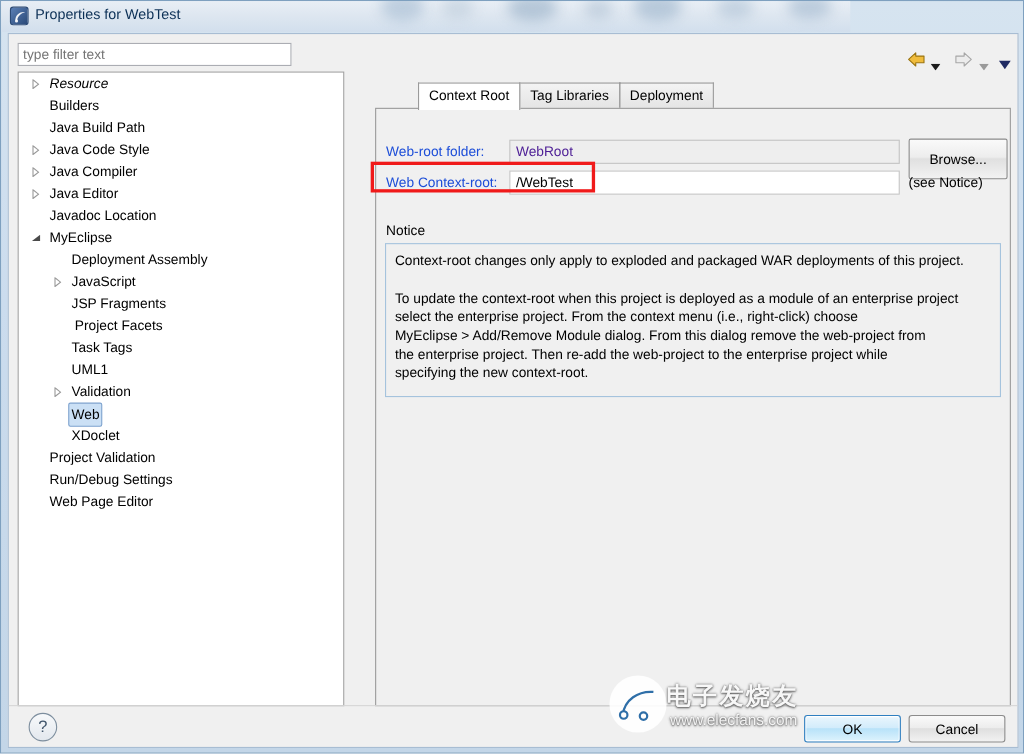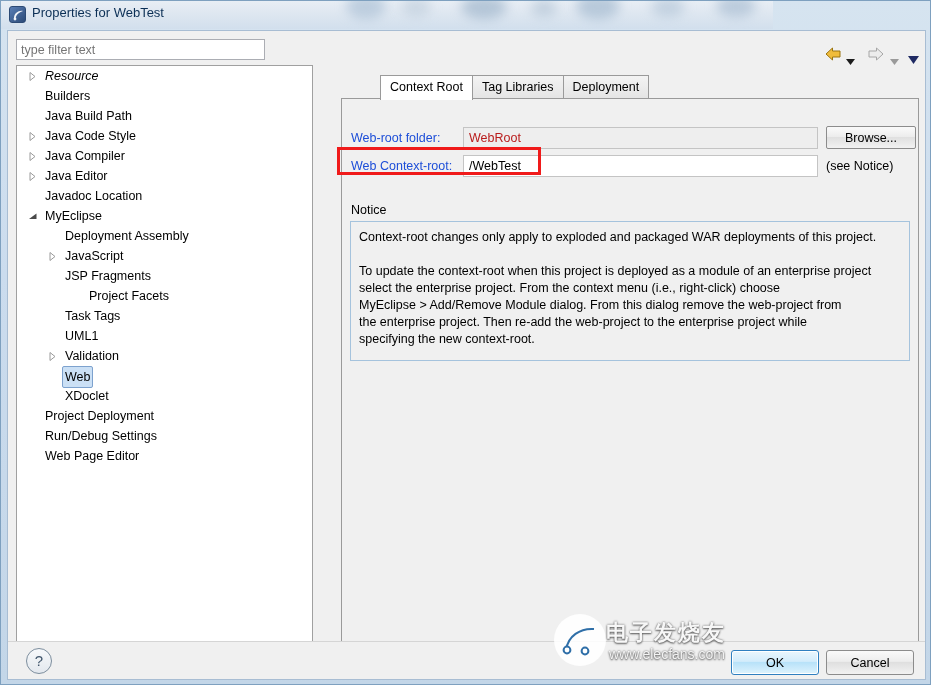--- a/index.html
+++ b/index.html
@@ -172,25 +172,25 @@
   .txt {
     position: absolute;
     height: 22px;
     border: 1px solid #c4c4c4;
     font-size: 12.5px;
     padding: 2px 5px;
     font-family: "Liberation Sans", sans-serif;
     line-height: 16px;
     outline: none;
   }
-  .txt.readonly { background: #eeeeee; color: #b91c1c; }
+  .txt.readonly { background: #eeeeee; color: #4c1d95; }
   .txt.editable { background: #ffffff; color: #000; }
   #browse-btn {
     position: absolute;
-    width: 90px; height: 23px;
+    width: 90px; height: 37px;
     font-size: 12.5px;
     border: 1px solid #8c8c8c;
     border-radius: 2px;
     background: linear-gradient(to bottom, #fafafa 0%, #ededed 45%, #e0e0e0 50%, #f2f2f2 100%);
     cursor: default;
     font-family: "Liberation Sans", sans-serif;
   }
   #see-notice {
     position: absolute;
     font-size: 12.5px; color: #000; line-height: 22px;
@@ -359,31 +359,31 @@
               <path d="M8.5 0.5 L8.5 6 L1 6 Z" fill="#4a4a4a"></path>
             </svg>
           </span><span class="tree-label" style="margin-left: 25px;">MyEclipse</span></div>
         <div class="tree-item"><span class="tree-label" style="margin-left: 45px;">Deployment Assembly</span></div>
         <div class="tree-item"><span class="twisty" style="left: 30px;">
             <svg width="7" height="9" viewBox="0 0 7 9">
               <path d="M1 0.5 L6 4.5 L1 8.5 Z" fill="none" stroke="#9a9a9a" stroke-width="1"></path>
             </svg>
           </span><span class="tree-label" style="margin-left: 45px;">JavaScript</span></div>
         <div class="tree-item"><span class="tree-label" style="margin-left: 45px;">JSP Fragments</span></div>
-        <div class="tree-item"><span class="tree-label" style="margin-left: 69px; text-align: center;">Project Facets</span></div>
+        <div class="tree-item"><span class="tree-label" style="margin-left: 48px; text-align: center;">Project Facets</span></div>
         <div class="tree-item"><span class="tree-label" style="margin-left: 45px;">Task Tags</span></div>
         <div class="tree-item"><span class="tree-label" style="margin-left: 45px;">UML1</span></div>
         <div class="tree-item"><span class="twisty" style="left: 30px;">
             <svg width="7" height="9" viewBox="0 0 7 9">
               <path d="M1 0.5 L6 4.5 L1 8.5 Z" fill="none" stroke="#9a9a9a" stroke-width="1"></path>
             </svg>
           </span><span class="tree-label" style="margin-left: 45px;">Validation</span></div>
         <div class="tree-item selected"><span class="tree-label" style="margin-left: 45px;">Web</span></div>
         <div class="tree-item"><span class="tree-label" style="margin-left: 45px;">XDoclet</span></div>
-        <div class="tree-item"><span class="tree-label" style="margin-left: 25px;">Project Deployment</span></div>
+        <div class="tree-item"><span class="tree-label" style="margin-left: 25px;">Project Validation</span></div>
         <div class="tree-item"><span class="tree-label" style="margin-left: 25px;">Run/Debug Settings</span></div>
         <div class="tree-item"><span class="tree-label" style="margin-left: 25px;">Web Page Editor</span></div>
       </div>
 
     <div id="content-pane">
 
       <div class="nav-ico" style="left:492px;top:8px;">
         <svg width="16" height="14" viewBox="0 0 16 14">
           <path d="M7.5 1 L7.5 4 L15 4 L15 10 L7.5 10 L7.5 13 L1 7 Z" fill="#f0bc3c" stroke="#9a7410" stroke-width="1" stroke-linejoin="round"></path>
         </svg>

